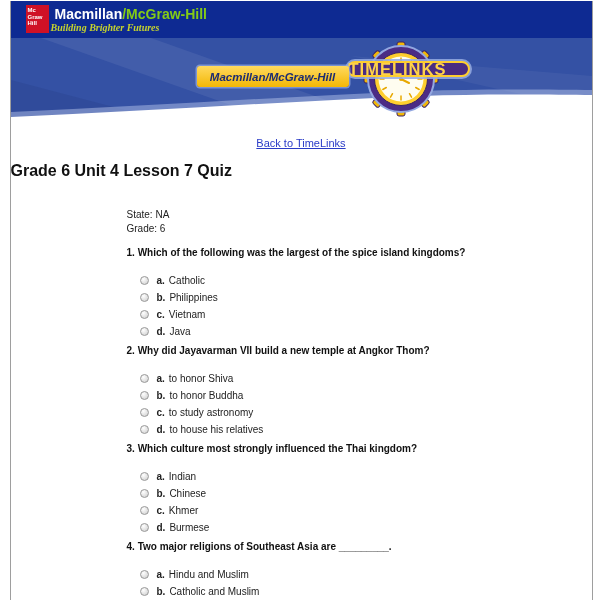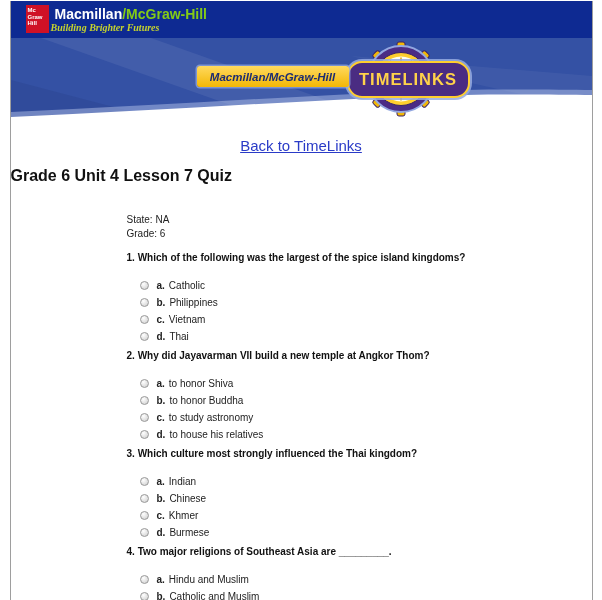--- a/index.html
+++ b/index.html
@@ -19,34 +19,34 @@
   .brand-secondary { color:#84cc16; }
   .tagline { position:absolute; left:40px; top:21px; font-size:10px; font-weight:bold;
              font-style:italic; color:#c5d32e; font-family:"Liberation Serif", serif; }
 
   
   .banner { position:relative; height:92px; background:#3451a4; overflow:hidden; }
   .banner-art { position:absolute; inset:0; width:100%; height:100%; }
 
   .tl-logo { position:absolute; left:186px; top:0; width:290px; height:92px; }
   .tl-clock { position:absolute; left:166px; top:3px; }
-  .tl-pill { position:absolute; left:150px; top:23px; width:123px; height:37px;
+  .tl-pill { position:absolute; left:150px; top:23px; width:123px; height:16px;
              background:#4a2c82; border:2px solid #ffce2e; border-radius:15px;
              box-shadow:0 0 0 2px rgba(150,172,226,.85);
-             display:flex; align-items:center; justify-content:center; }
+             display:flex; align-items:center; justify-content:flex-start; }
   .tl-pill span { color:#ffd24a; font-weight:bold; font-size:16.5px; letter-spacing:1px; }
   .tl-imprint { position:absolute; left:0; top:28px; width:152px; height:21px;
                 background:linear-gradient(#ffd95e,#f3b705); border-radius:3px;
                 box-shadow:0 0 0 1.5px rgba(150,172,226,.7);
                 display:flex; align-items:center; justify-content:center; }
   .tl-imprint span { color:#1c2c72; font-weight:bold; font-style:italic; font-size:11.5px; }
 
   
   .content { background:#fff; }
-  .back-link-wrap { text-align:center; margin-top:7px; font-size:15px; }
+  .back-link-wrap { text-align:center; margin-top:7px; font-size:11px; }
   .back-link { color:#2a3bc7; text-decoration:underline; cursor:pointer; }
   h1.page-title { text-align:left; font-size:16px; color:#111; margin:13px 0 0; }
 
   .quiz-body { margin-left:116px; color:#222; }
   .meta { font-size:10px; line-height:14px; margin:28px 0 10px; color:#222; }
   .q-text { font-size:10px; font-weight:bold; line-height:13px; margin:0 0 13px; color:#111; }
   .question-block { margin-bottom:4px; }
   .option { display:flex; align-items:center; height:17px; padding-left:13px;
             font-size:10px; cursor:pointer; color:#222; }
   .radio { width:9px; height:9px; border:1px solid #999; border-radius:50%;
@@ -151,21 +151,21 @@
               <span class="opt-text">Philippines</span>
             </label>
             <label class="option">
               <span class="radio"></span>
               <span class="opt-letter">c.</span>
               <span class="opt-text">Vietnam</span>
             </label>
             <label class="option">
               <span class="radio"></span>
               <span class="opt-letter">d.</span>
-              <span class="opt-text">Thai</span>
+              <span class="opt-text">Java</span>
             </label>
           </div>
           <div class="question-block">
             <div class="q-text"><span class="q-num">2.</span> <span>Why did Jayavarman VII build a new temple at Angkor Thom?</span></div>
             <label class="option">
               <span class="radio"></span>
               <span class="opt-letter">a.</span>
               <span class="opt-text">to honor Shiva</span>
             </label>
             <label class="option">

